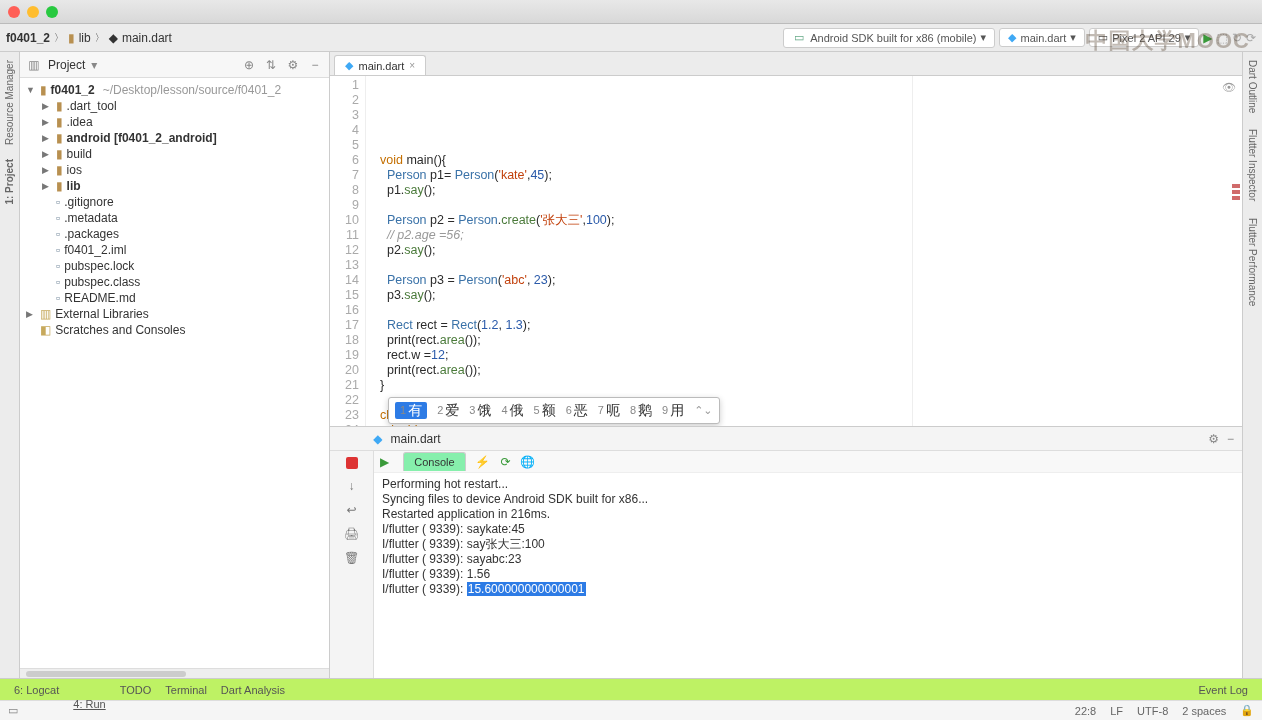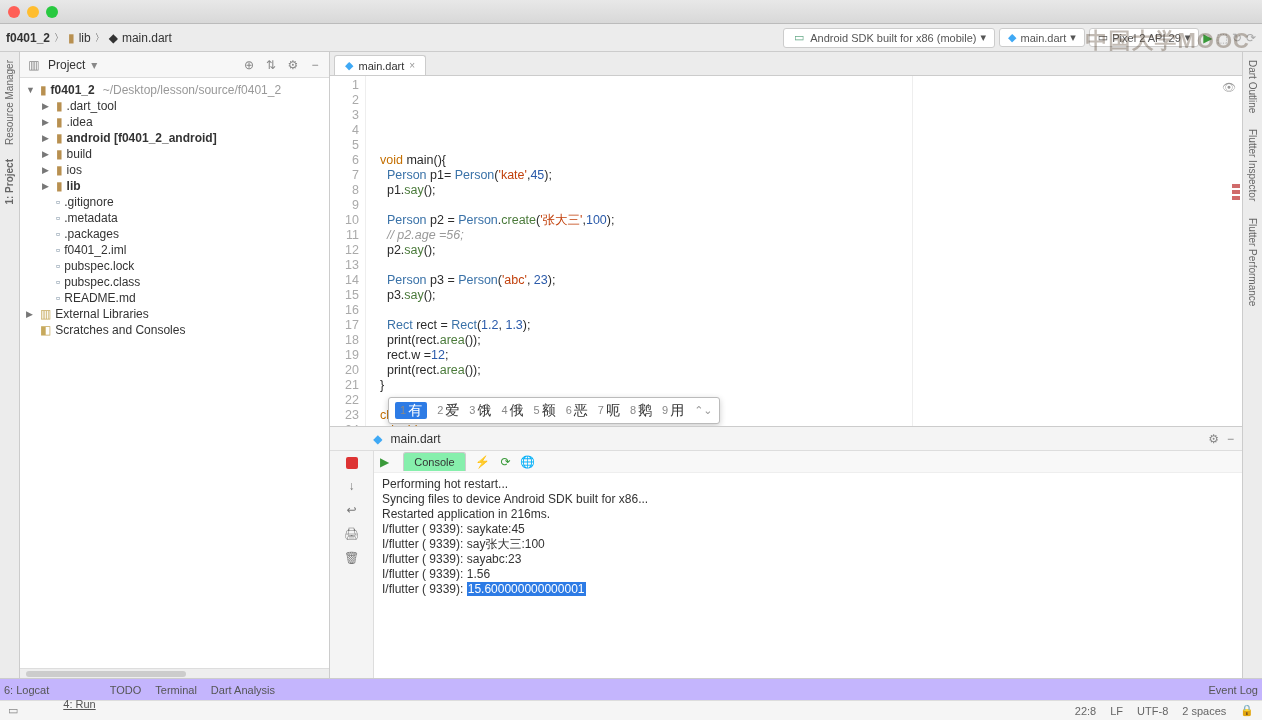--- a/index.html
+++ b/index.html
@@ -60,21 +60,21 @@
 .runhead .lbl{font-weight:700;margin-top:45px;}
 .runhead .spacer{flex:1;}
 .runbody{flex:1;display:flex;}
 .runleft{width:44px;background:#f4f4f4;border-right:1px solid #ddd;display:flex;flex-direction:column;align-items:center;gap:10px;padding-top:6px;}
 .runleft span{color:#777;}
 .runright{flex:1;display:flex;flex-direction:column;}
 .conshead{height:22px;background:#f8f8f8;border-bottom:1px solid #eee;display:flex;align-items:center;padding:0 6px;gap:10px;}
 .conshead .tab{background:#86efac;border:1px solid #ccc;border-bottom:none;}
 .console{flex:1;padding:4px 8px;font-family:Menlo,Consolas,monospace;font-size:12px;line-height:15px;color:#333;white-space:pre;}
 .console .sel{background:#2d7be5;color:#fff;padding:0 1px;}
-.bottombar{height:22px;background:#c4b5fd;border-top:1px solid #ccc;display:flex;align-items:center;padding:0 4px;gap:14px;font-size:11px;color:#555;}
+.bottombar{height:22px;background:#bef264;border-top:1px solid #ccc;display:flex;align-items:center;padding:0 14px;gap:14px;font-size:11px;color:#555;}
 .bottombar .sel{text-decoration:underline;margin-top:28px;}
 .bottombar .spacer{flex:1;}
 .statusbar{height:20px;background:#f5f5f5;border-top:1px solid #ddd;display:flex;align-items:center;padding:0 8px;gap:14px;font-size:11px;color:#666;}
 .statusbar .spacer{flex:1;}
 .stopbox{width:12px;height:12px;background:#d33;border-radius:2px;}
 .playtri{color:#3a9a3a;}
 </style>
 </head>
 <body>
 

